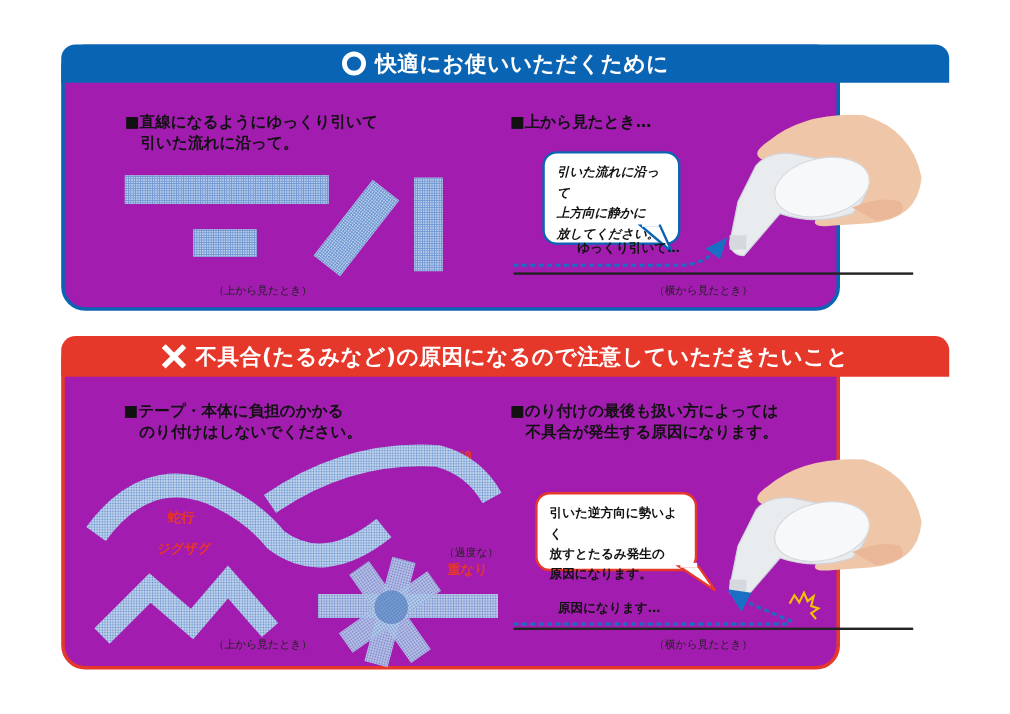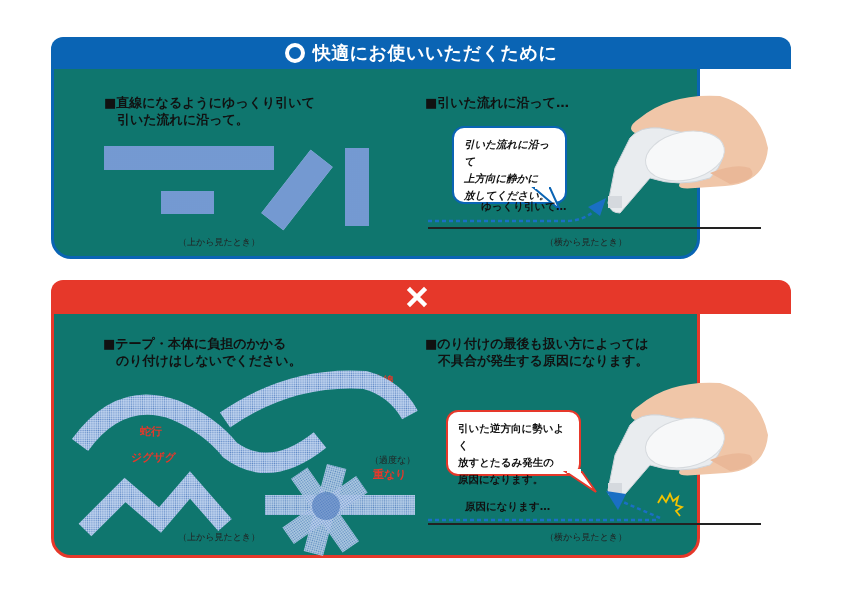--- a/index.html
+++ b/index.html
@@ -1,19 +1,19 @@
 <!DOCTYPE html>
 <html><head>
 <meta charset="utf-8">
 <style>
   * { box-sizing: border-box; margin: 0; padding: 0; }
   html, body { width: 842px; height: 595px; background: #ffffff; overflow: hidden; }
   body { position: relative; font-family: "DejaVu Sans", "Liberation Sans", sans-serif; color: #222; }
 
-  .panel { position: absolute; left: 51px; width: 649px; border-radius: 20px; background: #0f766e; }
+  .panel { position: absolute; left: 51px; width: 649px; border-radius: 20px; background: #a21caf; }
   .panel-blue { top: 37px; height: 222px; border: 3px solid #0a64b4; }
   .panel-red { top: 280px; height: 278px; border: 3px solid #e6382a; }
 
   .panel-header { position: absolute; left: -3px; top: -3px; width: 740px; height: 32px;
     border-radius: 12px 12px 0 0; display: flex; align-items: center; justify-content: center;
     color: #fff; font-weight: bold; font-size: 18px; letter-spacing: 0.5px; }
   .panel-blue .panel-header { background: #0a64b4; }
   .panel-red .panel-header { background: #e6382a; height: 34px; }
 
   .hdr-icon { display: inline-block; margin-right: 8px; }
@@ -52,21 +52,21 @@
 
 <div class="sub-title" style="left:104px; top:94px;">■直線になるようにゆっくり引いて
 　引いた流れに沿って。</div>
 
 <div class="tape" style="left:104px; top:146px; width:170px; height:24px;"></div>
 <div class="tape" style="left:161px; top:191px; width:53px; height:23px;"></div>
 <div class="tape" style="left:290px; top:146px; width:30px; height:86px; transform: rotate(38deg); transform-origin:center; left:283px; top:150px; width:28px; height:80px;"></div>
 <div class="tape" style="left:345px; top:148px; width:24px; height:78px;"></div>
 <div class="caption" style="left:178px; top:236px;">（上から見たとき）</div>
 
-<div class="sub-title" style="left:425px; top:94px;">■引いた流れに沿って…</div>
+<div class="sub-title" style="left:425px; top:94px;">■上から見たとき…</div>
 
 <div class="bubble bubble-blue" style="left:452px; top:126px; width:115px; height:78px;font-style:italic;">引いた流れに沿って
 上方向に静かに
 放してください。</div>
 <svg width="30" height="30" style="left:532px; top:188px;">
   <polygon points="2,0 18,0 28,22" fill="#fff" stroke="#0a64b4" stroke-width="2"></polygon>
   <rect x="3" y="-3" width="14" height="4" fill="#fff"></rect>
 </svg>
 
 <svg width="170" height="130" style="left:600px; top:88px;">
@@ -83,20 +83,21 @@
   <polygon points="160,12 178,3 172,21" fill="#1a6fc4"></polygon>
 </svg>
 <div class="ground" style="left:428px; top:227px; width:333px;"></div>
 <div class="caption" style="left:545px; top:236px;">（横から見たとき）</div>
 
 <div class="panel panel-red">
   <div class="panel-header">
     <svg class="hdr-icon" width="20" height="20" style="position:relative;">
       <path d="M3 3 L17 17 M17 3 L3 17" stroke="#fff" stroke-width="4.5" stroke-linecap="square"></path>
     </svg>
+    <span>不具合(たるみなど)の原因になるので注意していただきたいこと</span>
   </div>
 </div>
 
 <div class="sub-title" style="left:103px; top:335px;">■テープ・本体に負担のかかる
 　のり付けはしないでください。</div>
 
 <div class="label-red" style="left:140px; top:384px;margin-top:40px;">蛇行</div>
 <div class="label-red" style="left:372px; top:373px;">曲線</div>
 <div class="label-red" style="left:131px; top:450px;text-align:right;">ジグザグ</div>
 <div class="label-small" style="left:370px; top:454px;">（過度な）</div>

